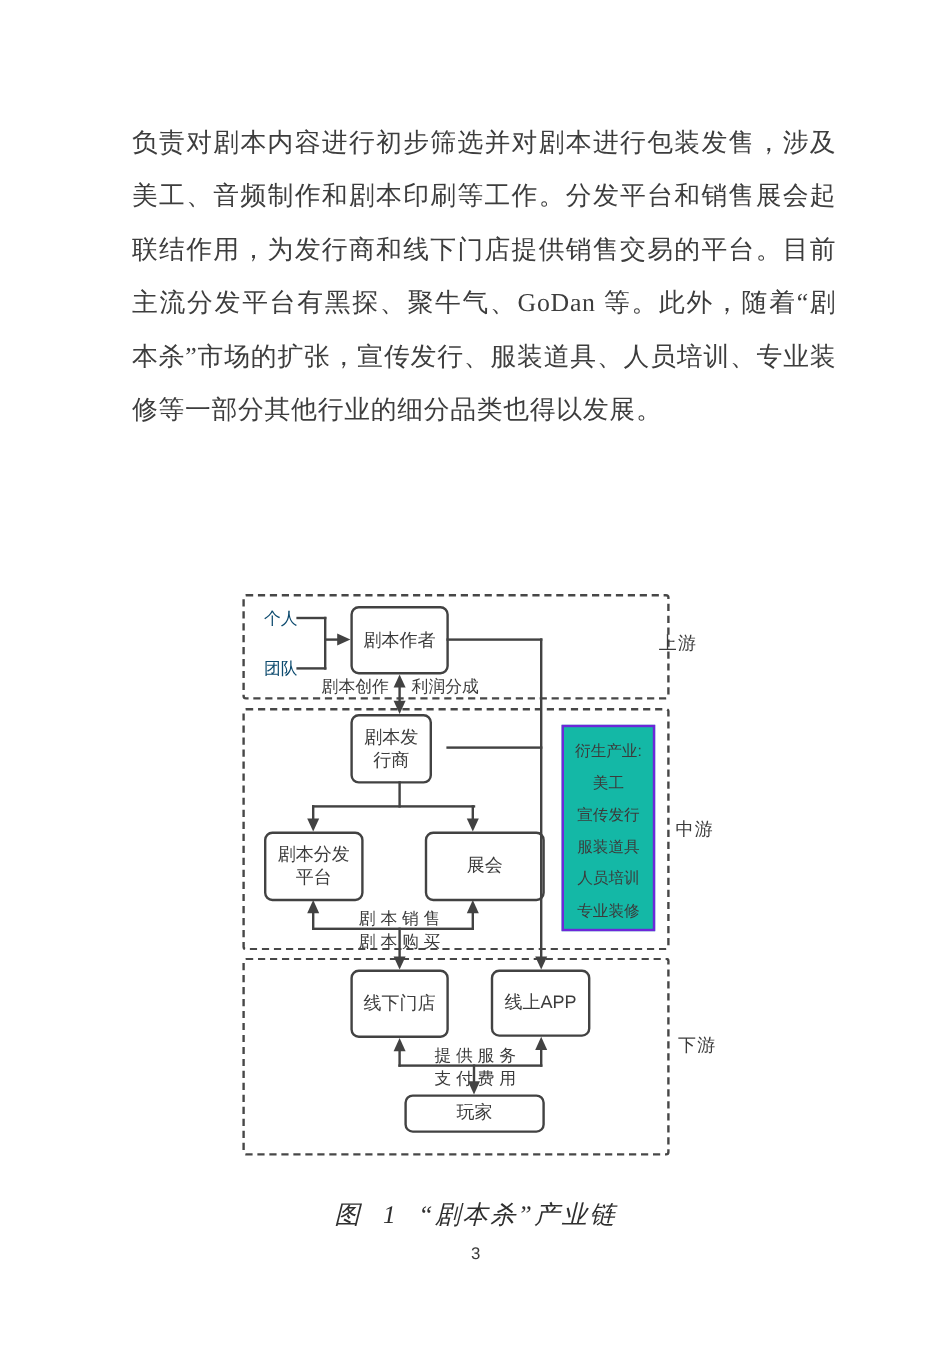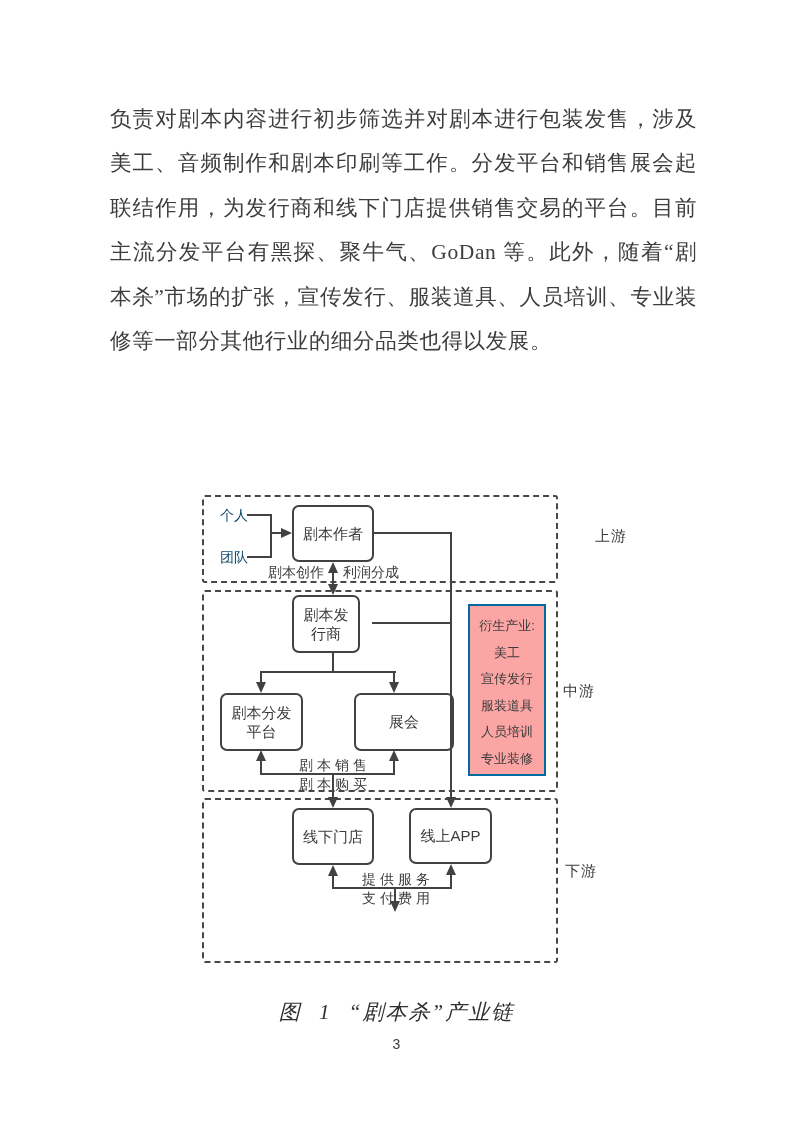--- a/index.html
+++ b/index.html
@@ -33,21 +33,21 @@
   .sec-mid  { left:202px; top:590px; width:356px; height:202px; }
   .sec-down { left:202px; top:798px; width:356px; height:165px; }
   .side-label { position:absolute; font-size:15px; color:#3b3b3b; letter-spacing:1px; white-space:nowrap; }
   .node {
     position:absolute; border:2px solid #424242; border-radius:7px; background:#fff;
     display:flex; align-items:center; justify-content:center; text-align:center;
     font-size:15px; line-height:1.3; color:#3b3b3b; padding:2px 5px;
   }
   .deriv {
     position:absolute; left:468px; top:604px; width:78px; height:172px;
-    border:2px solid #0369a1; background:#fca5a5; text-align:center;
+    border:2px solid #6d28d9; background:#14b8a6; text-align:center;
     font-size:13px; color:#3b3b3b; padding-top:7px;
   }
   .deriv-line { line-height:26.5px; white-space:nowrap; }
   .src-label { position:absolute; font-size:14px; color:#0c4a6e; white-space:nowrap; }
   .flow-label { position:absolute; font-size:14px; color:#3b3b3b; white-space:nowrap; }
   .ls3 { letter-spacing:4px; }
   .hline, .vline { position:absolute; background:#424242; }
   .ah { position:absolute; width:0; height:0; }
   .ah-down  { border-left:5px solid transparent; border-right:5px solid transparent; border-top:11px solid #424242; }
   .ah-up    { border-left:5px solid transparent; border-right:5px solid transparent; border-bottom:11px solid #424242; }
@@ -72,38 +72,39 @@
   <div class="body-text">
     <p>负责对剧本内容进行初步筛选并对剧本进行包装发售，涉及美工、音频制作和剧本印刷等工作。分发平台和销售展会起联结作用，为发行商和线下门店提供销售交易的平台。目前主流分发平台有黑探、聚牛气、GoDan 等。此外，随着“剧本杀”市场的扩张，宣传发行、服装道具、人员培训、专业装修等一部分其他行业的细分品类也得以发展。</p>
   </div>
 
   <div class="diagram">
 
     <div class="section sec-up"></div>
     <div class="section sec-mid"></div>
     <div class="section sec-down"></div>
 
-    <div class="side-label" style="left:595px; top:527px;">上游</div>
+    <div class="side-label" style="left:549px; top:527px;">上游</div>
     <div class="side-label" style="left:563px; top:682px;">中游</div>
     <div class="side-label" style="left:565px; top:862px;">下游</div>
 
     <div class="src-label" style="left:220px; top:507px;">个人</div>
     <div class="src-label" style="left:220px; top:549px;">团队</div>
     <div class="hline" style="left:247px; top:514px; width:25px; height:2px;"></div>
     <div class="hline" style="left:247px; top:556px; width:25px; height:2px;"></div>
     <div class="vline" style="left:270px; top:514px; width:2px; height:44px;"></div>
     <div class="hline" style="left:270px; top:532px; width:12px; height:2px;"></div>
     <div class="ah ah-right" style="left:281px; top:528px;"></div>
 
     <div class="node" style="left:292px; top:505px; width:82px; height:57px;">剧本作者</div>
     <div class="node" style="left:292px; top:595px; width:68px; height:58px;">剧本发行商</div>
     <div class="node" style="left:220px; top:693px; width:83px; height:58px;">剧本分发平台</div>
     <div class="node" style="left:354px; top:693px; width:100px; height:58px;">展会</div>
     <div class="node" style="left:292px; top:808px; width:82px; height:57px;">线下门店</div>
     <div class="node" style="left:409px; top:808px; width:83px; height:56px;">线上APP</div>
+    <div class="node" style="left:337px; top:912px; width:117px; height:32px;">玩家</div>
 
     <div class="deriv">
       <div class="deriv-line">衍生产业:</div>
       <div class="deriv-line">美工</div>
       <div class="deriv-line">宣传发行</div>
       <div class="deriv-line">服装道具</div>
       <div class="deriv-line">人员培训</div>
       <div class="deriv-line">专业装修</div>
     </div>
 

